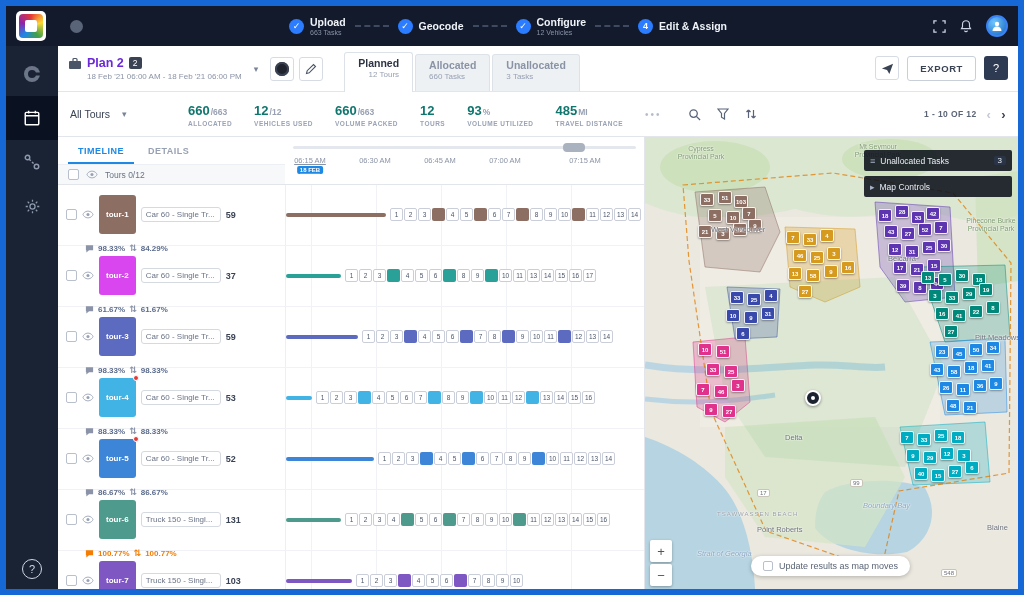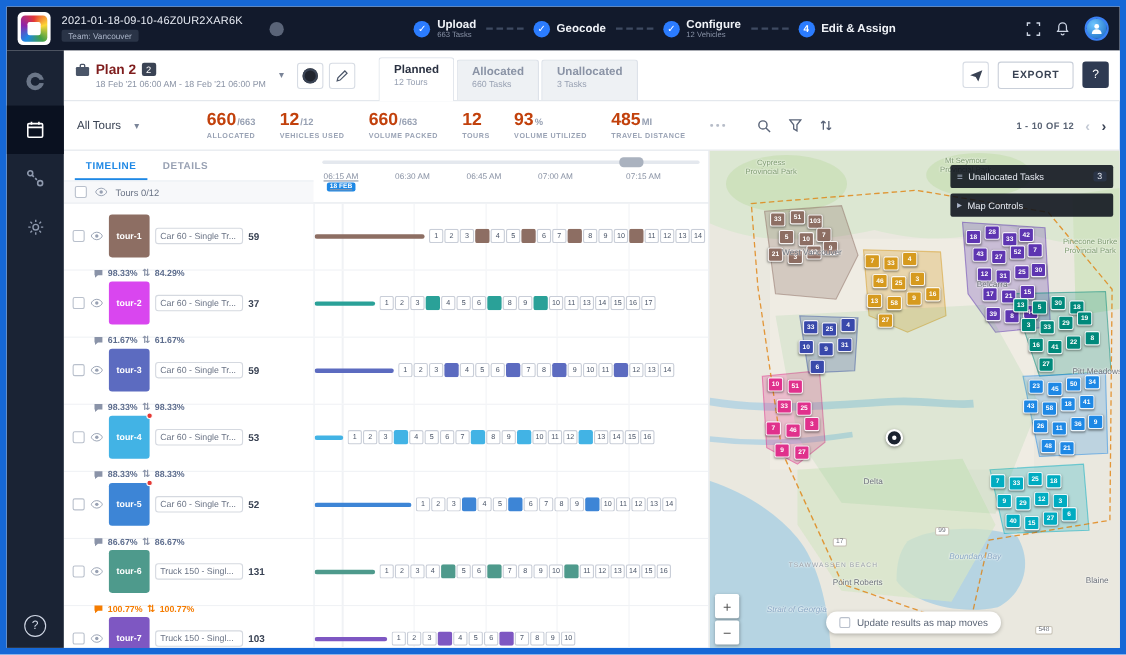--- a/index.html
+++ b/index.html
@@ -31,40 +31,40 @@
   .side-item { width:52px; height:44px; display:flex; align-items:center; justify-content:center; color:#8e99ad; }
   .side-item.active { background:#0a1120; color:#fff; }
   .side-help { position:absolute; bottom:10px; left:16px; width:20px; height:20px; border:1.5px solid #cfd6e4; border-radius:50%; color:#cfd6e4; font-size:11px; display:flex; align-items:center; justify-content:center; }
 
   .main { flex:1; display:flex; flex-direction:column; min-width:0; }
 
   
   .plan-header { flex:0 0 46px; height:46px; display:flex; align-items:center; padding:0 10px; border-bottom:1px solid #e2e6ec; background:#fff; }
   .plan-info { display:flex; flex-direction:column; gap:2px; }
   .plan-row1 { display:flex; align-items:center; gap:5px; }
-  .plan-name { font-size:12.5px; font-weight:bold; color:#7f1d1d; }
+  .plan-name { font-size:12.5px; font-weight:bold; color:#6d28d9; }
   .plan-badge { background:#3a4354; color:#fff; font-size:8.5px; padding:0 4px; border-radius:2px; line-height:12px; }
   .plan-date { font-size:8px; color:#8a93a5; padding-left:19px; }
   .caret { color:#7a8498; font-size:9px; margin:0 12px; }
   .icon-btn { width:24px; height:24px; border:1px solid #d7dce4; border-radius:3px; background:#fff; display:flex; align-items:center; justify-content:center; margin-right:5px; }
   .circle-glyph { width:14px; height:14px; background:#20242e; border-radius:50%; box-shadow:inset 0 0 0 2px #3a4354; }
   .plan-tabs { display:flex; align-items:flex-end; align-self:flex-end; margin-left:16px; height:46px; }
   .ptab { height:37px; padding:4px 13px 0; background:#eef1f4; border:1px solid #dde2e9; border-bottom:none; margin-right:2px; border-radius:3px 3px 0 0; }
-  .ptab.active { background:#fff; height:40px; margin-bottom:-1px; z-index:2; position:relative; }
+  .ptab.active { background:#fff; height:40px; margin-bottom:-1px; z-index:2; position:relative;text-align:right; }
   .t-label { font-size:10.5px; font-weight:bold; color:#8a93a5; }
   .ptab.active .t-label { color:#2b3242; }
   .t-sub { font-size:8px; color:#98a1b3; margin-top:1px; }
   .plan-actions { margin-left:auto; display:flex; align-items:flex-start; gap:8px; }
   .export-btn { border:1px solid #c9cfd9; border-radius:3px; font-size:9.5px; font-weight:bold; letter-spacing:.6px; color:#3a4354; padding:6px 12px; background:#fff; }
   .help-btn { width:24px; height:24px; background:#2e3a52; color:#fff; border-radius:3px; font-size:11px; display:flex; align-items:center; justify-content:center; }
 
   
   .stats-bar { flex:0 0 45px; height:45px; display:flex; align-items:center; border-bottom:1px solid #e2e6ec; padding:0 12px; gap:22px; }
   .filter-dd { font-size:10.5px; color:#3a4354; display:flex; align-items:center; min-width:96px; }
-  .stat-val { font-size:16px; font-weight:bold; color:#c2410c; }
+  .stat-val { font-size:13px; font-weight:bold; color:#0f766e; }
   .stat-suf { font-size:8.5px; font-weight:bold; color:#98a1b3; margin-left:1px; }
   .stat-label { font-size:6.5px; font-weight:bold; color:#9aa3b5; letter-spacing:.5px; margin-top:1px; }
   .more-dots { color:#b6bcc8; font-size:10px; letter-spacing:2px; }
   .stats-icons { display:flex; gap:16px; align-items:center; margin-left:4px; }
   .pagination { margin-left:auto; font-size:8.5px; font-weight:bold; color:#5a6475; letter-spacing:.4px; display:flex; align-items:center; gap:10px; }
   .pg-chev { font-size:13px; color:#3a4354; }
   .pg-chev.dis { color:#c3c9d4; }
 
   
   .content { flex:1; display:flex; min-height:0; }
@@ -126,24 +126,20 @@
 </head>
 <body>
 
 <div class="app">
 
   <div class="topbar">
     <div class="logo">
         <div class="ring"></div>
         <div class="hole"></div>
       </div>
-    <div class="run-block">
-      <div class="run-id">2021-01-18-09-10-46Z0UR2XAR6K</div>
-      <div class="team-badge">Team: Vancouver</div>
-    </div>
     <div class="top-dot"></div>
     <div class="steps">
         <div class="step">
           <div class="step-circle">✓</div>
           <div class="step-text">
             <div class="step-label">Upload</div>
             <div class="step-sub">663 Tasks</div>
           </div>
         </div>
         <div class="step-connector"></div>

